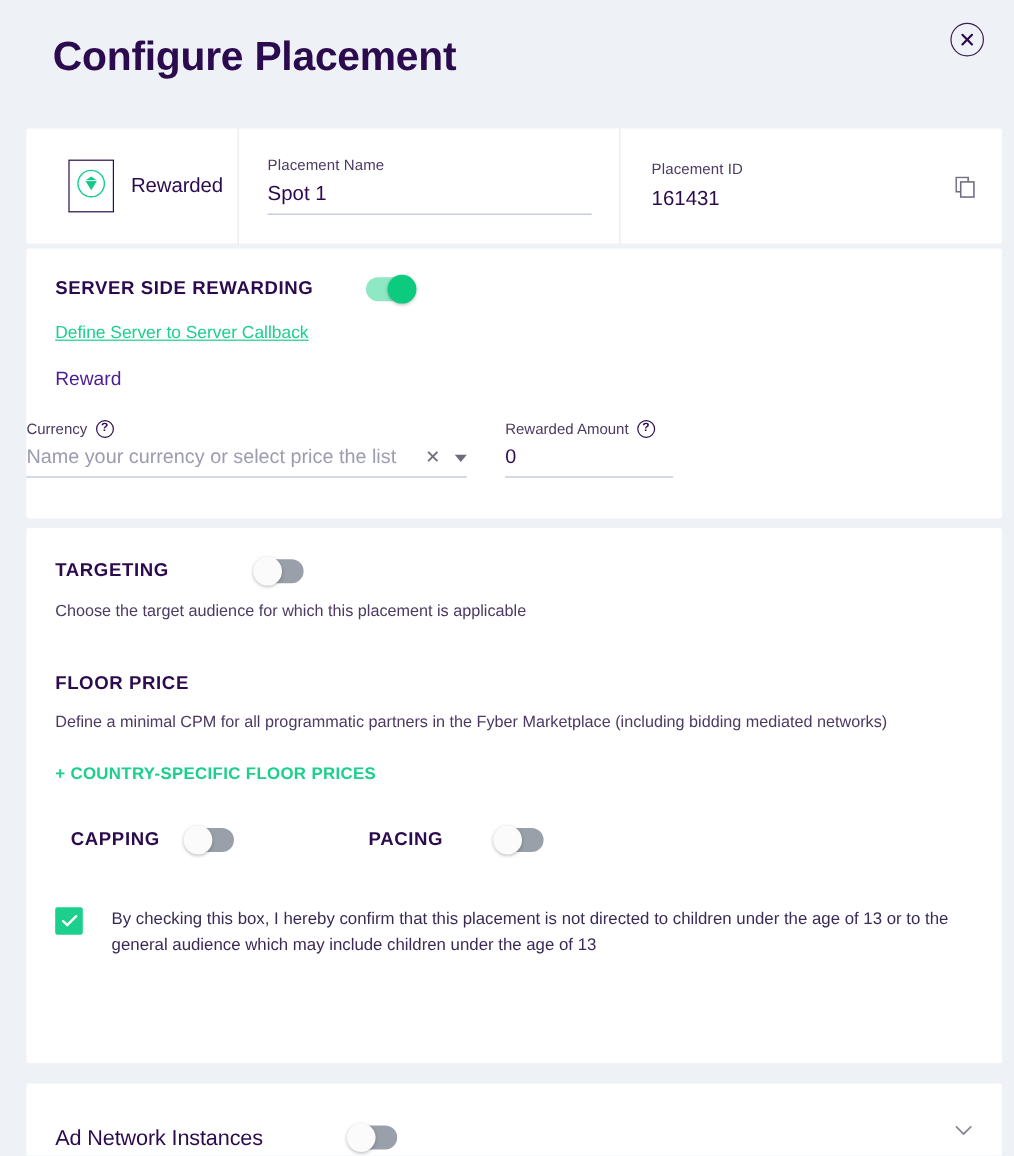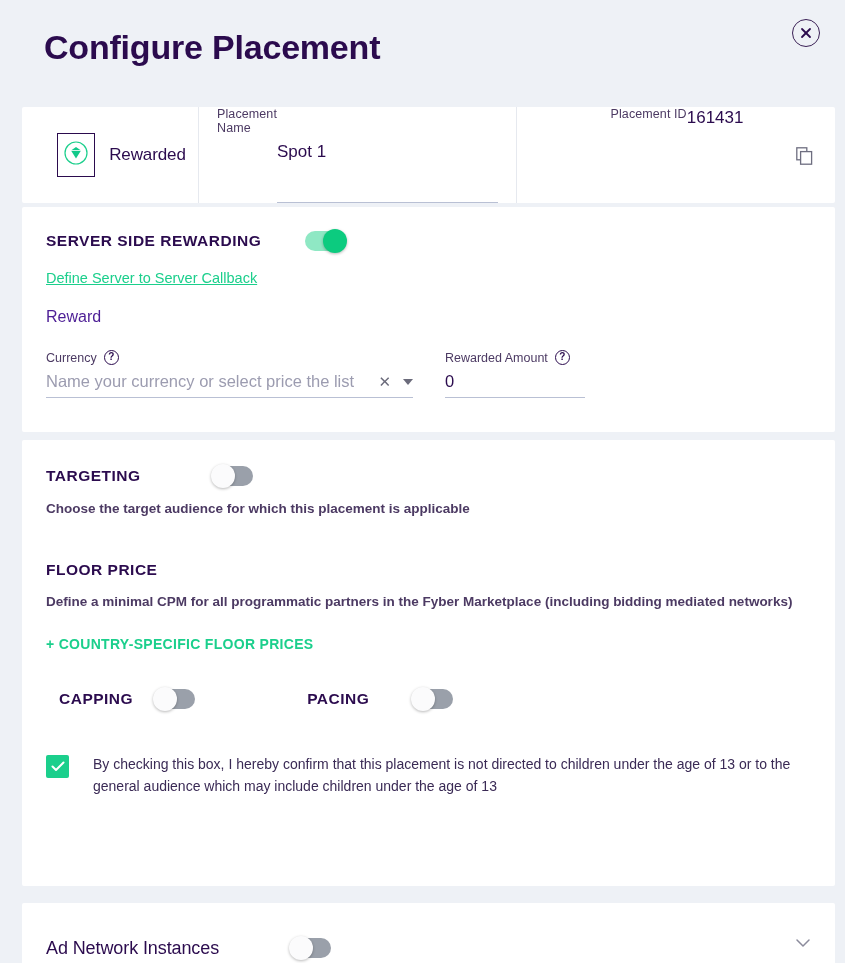--- a/index.html
+++ b/index.html
@@ -65,21 +65,21 @@
   .card-top {
     top: 107px;
     height: 96px;
     display: flex;
     align-items: stretch;
   }
   .cell {
     position: relative;
     height: 100%;
     display: flex;
-    flex-direction: row;
+    flex-direction: column;
     justify-content: center;
   }
   .cell-type {
     width: 177px;
     flex: 0 0 177px;
     border-right: 1px solid #e6e9ef;
     flex-direction: row;
     align-items: center;
     padding-left: 23px;
   }
@@ -192,21 +192,20 @@
   }
   .reward-label {
     margin: 21px 0 0 24px;
     font-size: 16px;
     color: #4c1d95;
   }
 
   .fields-row {
     display: flex;
     margin-top: 24px;
-    padding-left: 24px;
   }
   .field-group { position: relative; }
   .field-group.currency { width: 367px; }
   .field-group.amount   { width: 140px; margin-left: 32px; }
 
   .lbl-with-help {
     display: flex;
     align-items: center;
     gap: 7px;
     font-size: 12.5px;
@@ -263,21 +262,20 @@
   .card-main {
     top: 440px;
     height: 446px;
     padding-top: 26px;
   }
   .sub-text {
     padding-left: 24px;
     font-size: 13.5px;
     color: #4c3a63;
     margin-top: 15px;
-    font-weight: bold;
   }
   .price-wrap { padding-left: 24px; margin-top: 23px; }
   .price-line {
     display: flex;
     align-items: baseline;
     border-bottom: 1px solid #b9c0d4;
     width: 55px;
     padding-bottom: 5px;
     margin-top: 6px;
   }

